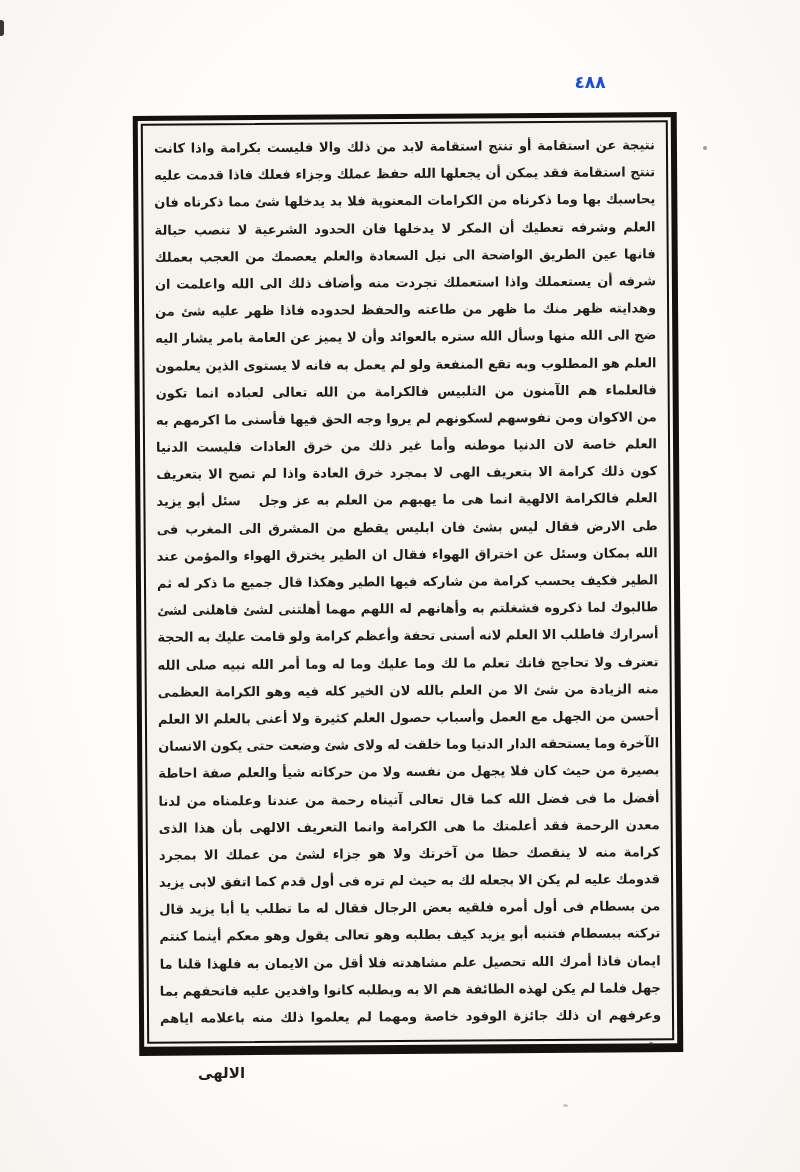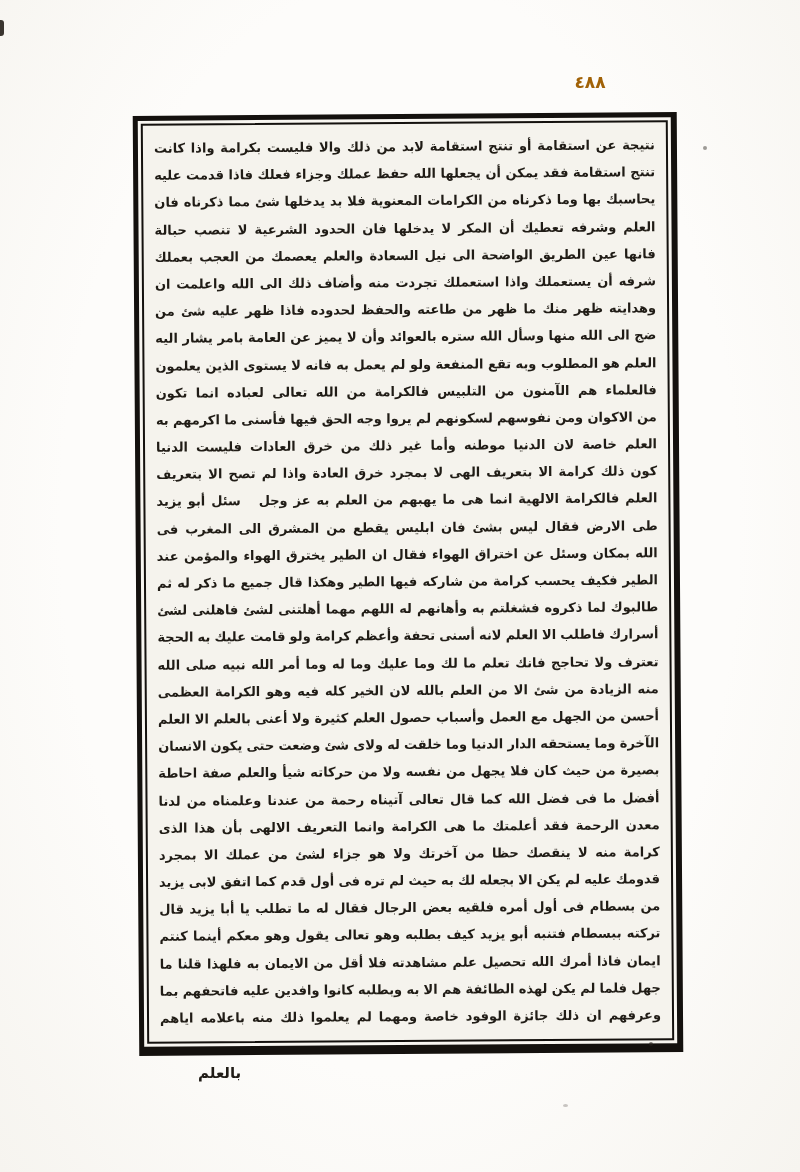--- a/index.html
+++ b/index.html
@@ -16,21 +16,21 @@
   }
   .page-number {
     position: absolute;
     left: 556px;
     top: 72px;
     width: 68px;
     text-align: center;
     direction: rtl;
     font-size: 17px;
     font-weight: 700;
-    color: #a16207;
+    color: #1d4ed8;
     letter-spacing: 1px;
   }
   .frame {
     position: absolute;
     left: 136px;
     top: 114px;
     width: 544px;
     height: 940px;
     box-sizing: border-box;
     border: 5px solid #14110e;
@@ -128,20 +128,20 @@
           <div class="text-line">قدومك عليه لم يكن الا بجعله لك به حيث لم تره فى أول قدم كما اتفق لابى يزيد لما خرج فى طلب الحق</div>
           <div class="text-line">من بسطام فى أول أمره فلقيه بعض الرجال فقال له ما تطلب يا أبا يزيد قال الله قال الذى تطلبه</div>
           <div class="text-line">تركته ببسطام فتنبه أبو يزيد كيف بطلبه وهو تعالى يقول وهو معكم أينما كنتم فلا علم ولا</div>
           <div class="text-line">ايمان فاذا أمرك الله تحصيل علم مشاهدته فلا أقل من الايمان به فلهذا قلنا ما قدم عليه الا من</div>
           <div class="text-line">جهل فلما لم يكن لهذه الطائفة هم الا به وبطلبه كانوا وافدين عليه فاتحفهم بما أتحفهم به</div>
           <div class="text-line">وعرفهم ان ذلك جائزة الوفود خاصة ومهما لم يعلموا ذلك منه باعلامه اياهم فيضاف من المكر</div>
         </div>
     </div>
   </div>
 
-  <div class="catchword">بالعلم</div>
+  <div class="catchword">الالهى</div>
 
   <div class="speck-edge"></div>
   <div class="speck speck-a"></div>
   <div class="speck speck-b"></div>
   <div class="speck speck-c"></div>
 
 </div>
 
 </body></html>

